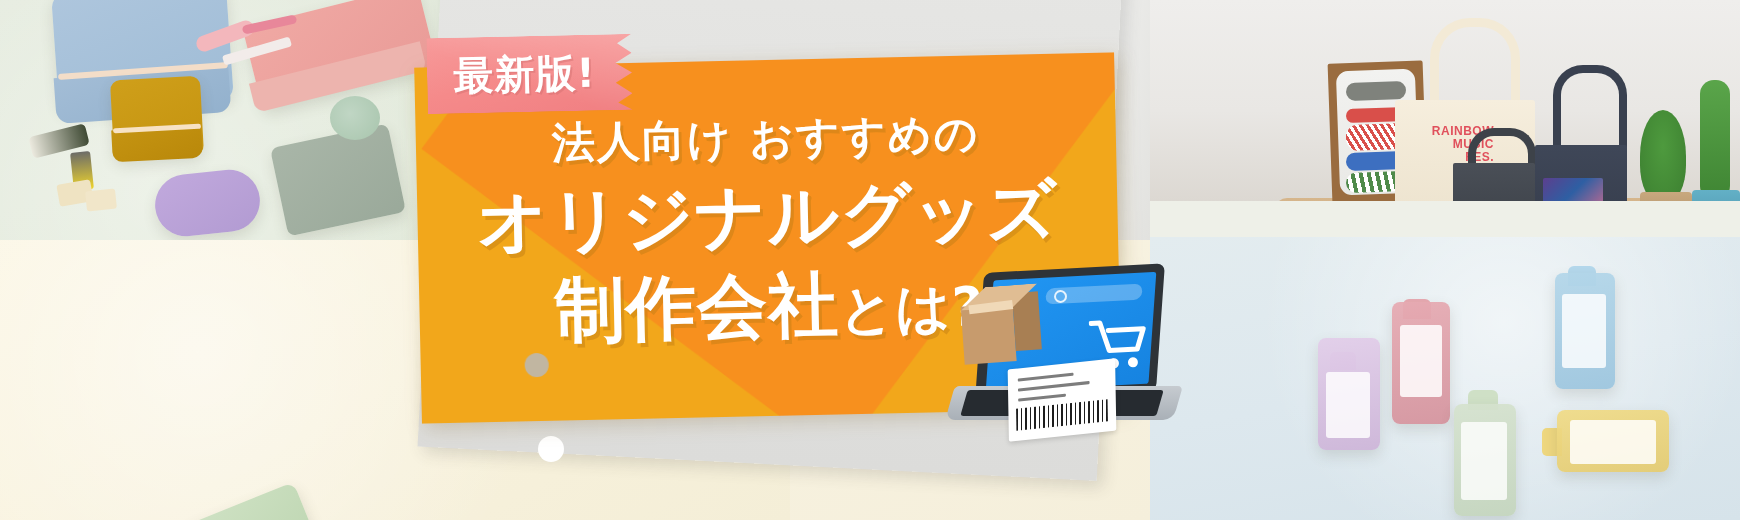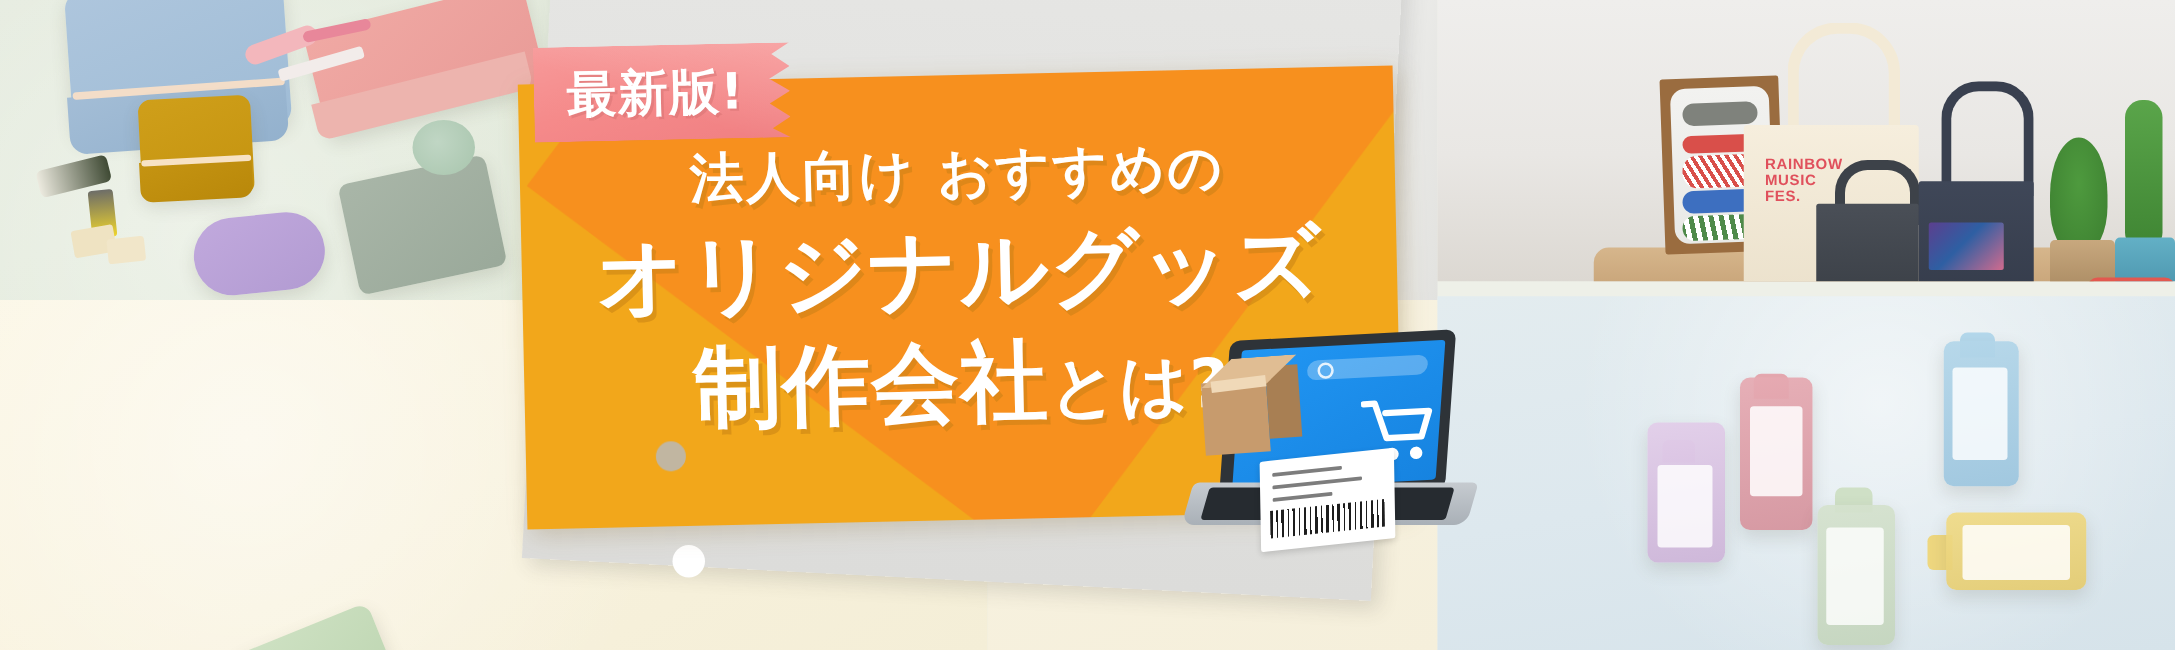--- a/index.html
+++ b/index.html
@@ -19,22 +19,22 @@
   .p-tl{left:0;top:0;width:790px;height:240px;
         background:
           radial-gradient(circle at 20% 80%, rgba(255,255,255,.35) 0%, rgba(255,255,255,0) 45%),
           linear-gradient(160deg,#e6ece0 0%,#e4ebdd 40%,#dfe8d8 100%);}
   
   .p-bl{left:0;top:240px;width:790px;height:280px;
         background:
           radial-gradient(circle at 25% 40%, rgba(255,255,255,.5) 0%, rgba(255,255,255,0) 55%),
           linear-gradient(150deg,#fbf6e4 0%,#f8f2dd 50%,#f4eed7 100%);}
   
-  .p-tr{left:1150px;top:0;width:590px;height:225px;
-        background:linear-gradient(180deg,#efeeec 0%,#e9e7e4 55%,#dcd8d2 100%);}
+  .p-tr{left:1150px;top:0;width:590px;height:201px;
+        background:linear-gradient(180deg,#efeeec 0%,#e9e7e4 55%,#dcd8d2 100%);text-align:right;}
   
   .p-br{left:1150px;top:237px;width:590px;height:283px;
         background:
           radial-gradient(circle at 60% 30%, rgba(255,255,255,.55) 0%, rgba(255,255,255,0) 60%),
           linear-gradient(170deg,#e3ecef 0%,#dde8ee 50%,#d6e3ea 100%);}
   
   .p-center{left:790px;top:0;width:360px;height:240px;
         background:linear-gradient(100deg,#e9e9e7 0%,#f4f4f2 35%,#fbfbfa 60%,#e2e2df 100%);}
   .p-centerb{left:790px;top:240px;width:360px;height:280px;
         background:linear-gradient(160deg,#f8f3e2 0%,#f5efdb 100%);}

